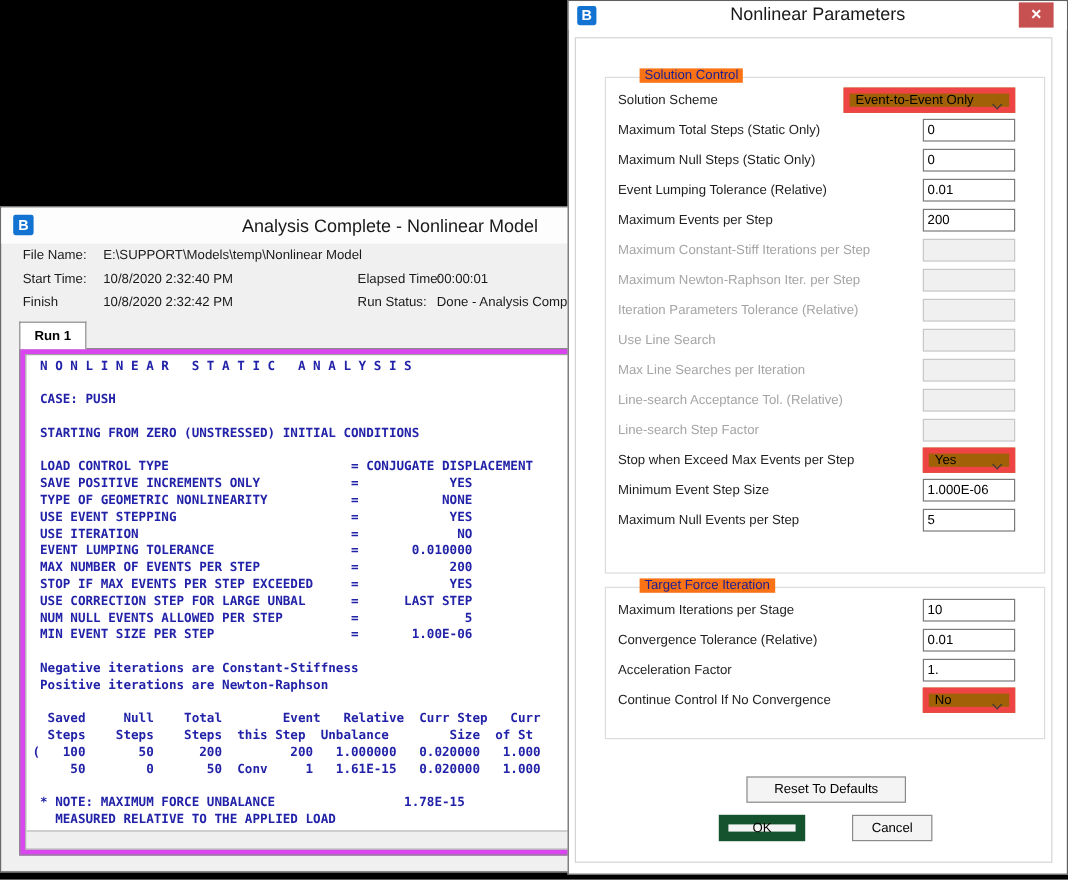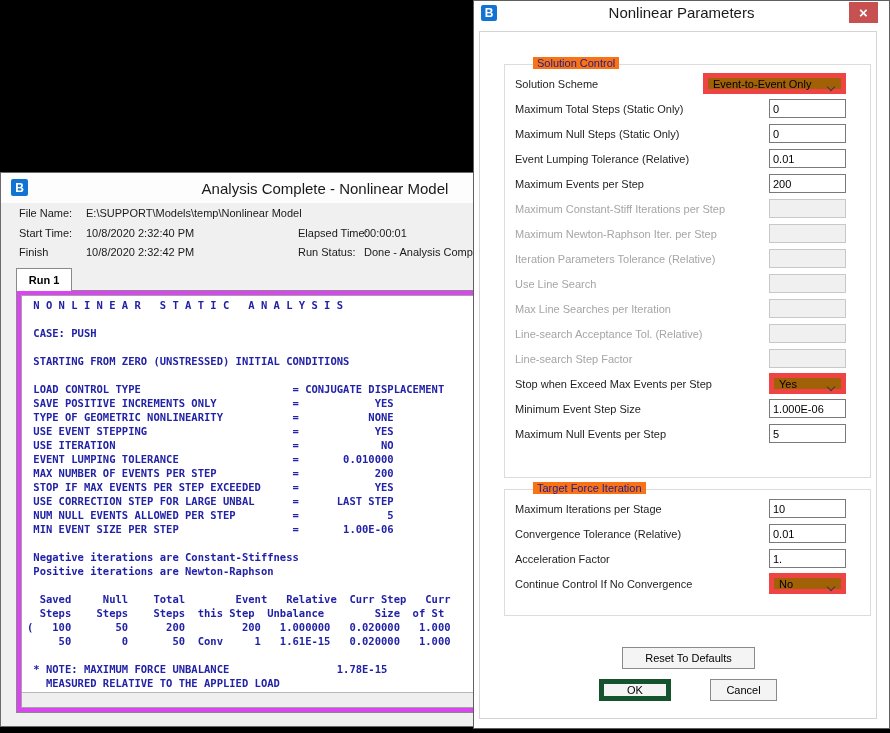--- a/index.html
+++ b/index.html
@@ -95,21 +95,21 @@
   .chev {
     position:absolute; right:7px; top:6px; width:6px; height:6px;
     border-right:1px solid #3a3a3a; border-bottom:1px solid #3a3a3a;
     transform:rotate(45deg);
   }
   .btn {
     position:absolute; background:#f4f4f4; border:1px solid #8a8a8a;
     font-size:11px; color:#000; display:flex; align-items:center; justify-content:center;
   }
   .btn.reset  { left:142px; top:615px; width:133px; height:22px; }
-  .btn.ok     { left:119px; top:647px; width:72px;  height:22px; border:5px solid #14532d;text-align:right; }
+  .btn.ok     { left:119px; top:647px; width:72px;  height:22px; border:8px solid #14532d;text-align:right; }
   .btn.cancel { left:230px; top:647px; width:67px;  height:22px; }
 </style>
 </head>
 <body>
 
 <div class="win">
   <div class="win-titlebar">
     <div class="app-icon">B</div>
     <div class="win-title">Analysis Complete - Nonlinear Model</div>
   </div>

